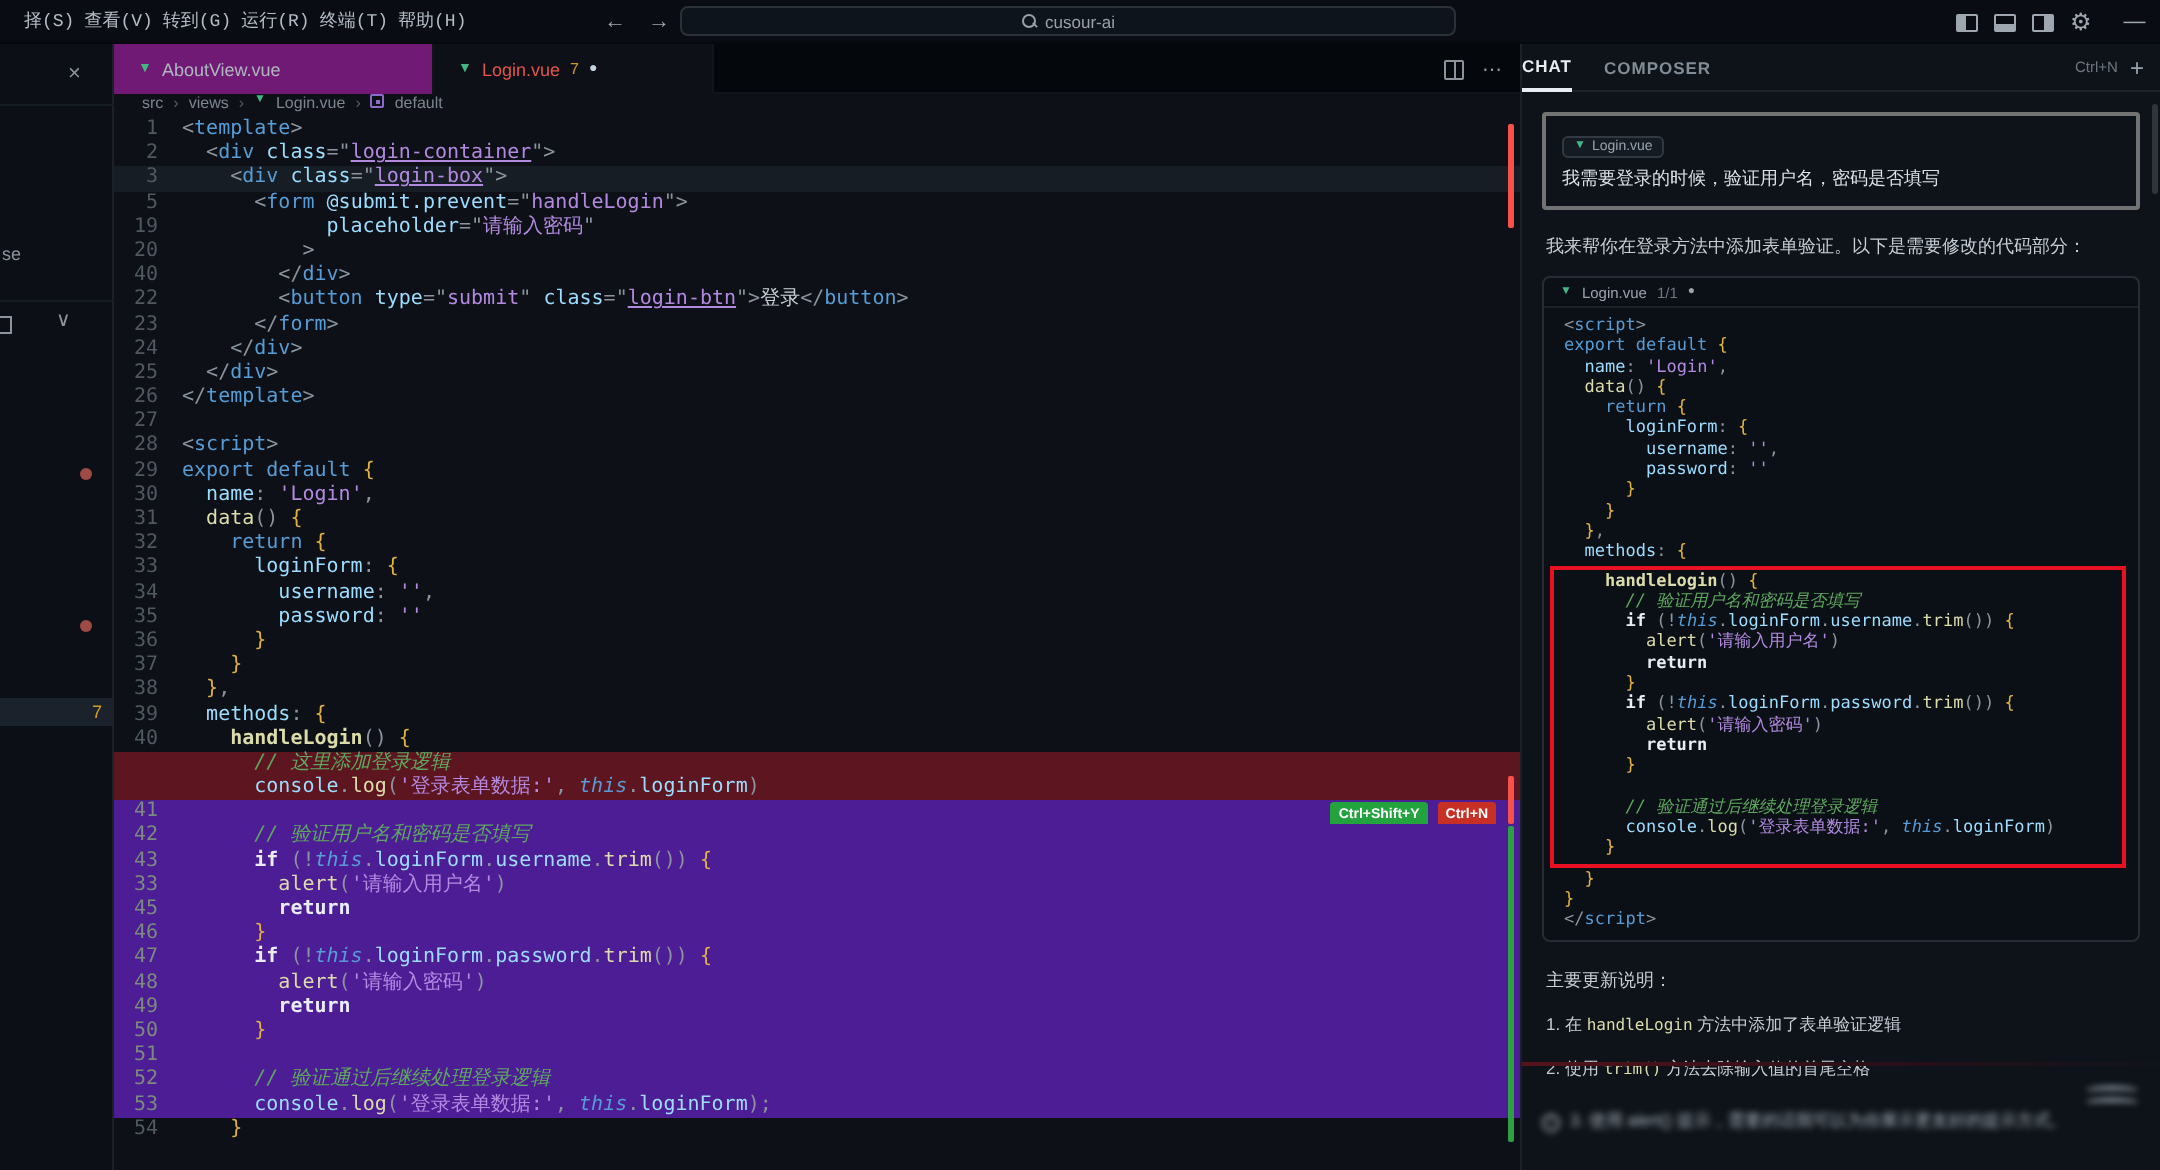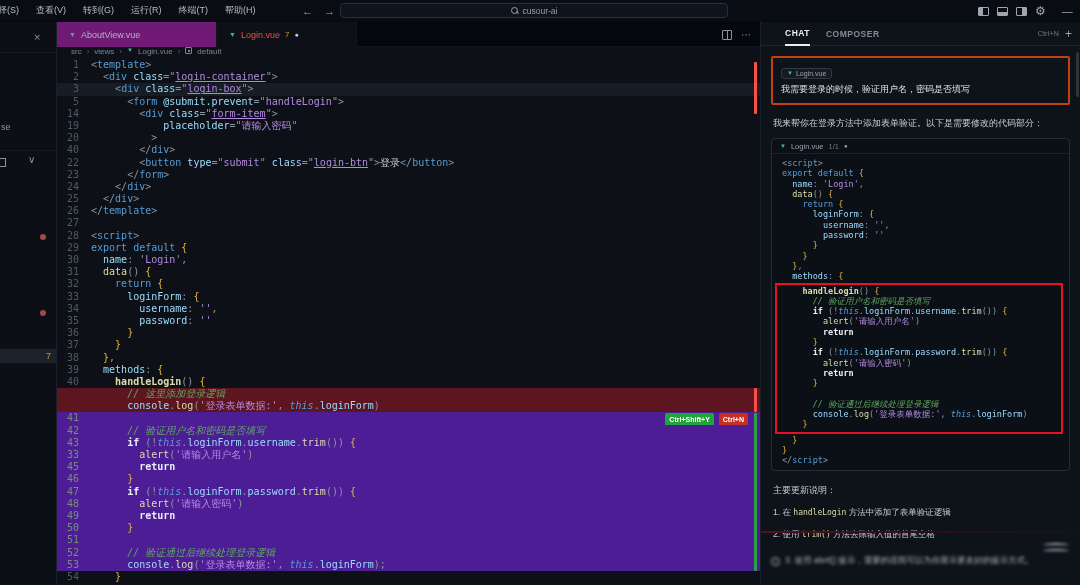--- a/index.html
+++ b/index.html
@@ -3,21 +3,21 @@
 <meta charset="utf-8">
 <style>
   * { margin:0; padding:0; box-sizing:border-box; }
   html,body { width:1080px; height:585px; overflow:hidden; background:#0d1117;
     font-family:"Liberation Sans", sans-serif; }
   #app { position:relative; width:1080px; height:585px; background:#0d1117; }
 
   
   #titlebar { position:absolute; left:0; top:0; width:1080px; height:22px;
     background:#090d13; display:flex; align-items:center; border-bottom:1px solid #05080c; }
-  #menus { display:flex; gap:17px; padding-left:4px; font-size:9px; color:#b4bdc6; white-space:nowrap; }
+  #menus { display:flex; gap:5px; padding-left:18px; font-size:9px; color:#b4bdc6; white-space:nowrap;font-family:Liberation Mono, monospace; }
   #menus .menu-item:first-child { margin-left:-6px; }
   .menu-item { cursor:default; }
   #nav-arrows { position:absolute; left:302px; top:0; height:22px; display:flex; gap:11px;
     align-items:center; color:#9ea7b0; font-size:11px; }
   #searchbox { position:absolute; left:340px; top:3px; width:388px; height:15px;
     background:#0e141b; border:1px solid #2a3139; border-radius:4px;
     display:flex; align-items:center; justify-content:center; gap:5px; color:#97a1ab; font-size:8.5px; }
   .search-glass { position:relative; width:7px; height:7px; }
   .search-glass::before { content:""; position:absolute; left:0; top:0; width:5px; height:5px;
     border:1px solid #97a1ab; border-radius:50%; }
@@ -86,33 +86,33 @@
   .badge-accept { background:#23a33e; color:#fff; font-size:7px; font-weight:bold;
     padding:1px 4px; border-radius:2px; font-family:"Liberation Sans",sans-serif; }
   .badge-reject { background:#c93025; color:#fff; font-size:7px; font-weight:bold;
     padding:1px 4px; border-radius:2px; font-family:"Liberation Sans",sans-serif; }
   #ruler { position:absolute; right:0; top:37px; width:8px; height:526px; }
   .ruler-mark { position:absolute; width:3px; left:2px; border-radius:1px; }
 
   
   #chat { position:absolute; left:760px; top:22px; width:320px; height:563px;
     background:#0e1319; border-left:1px solid #1b212a; }
-  #chat-header { height:24px; display:flex; align-items:center; padding:0 24px;
+  #chat-header { height:24px; display:flex; align-items:center; padding:0 0;
     border-bottom:1px solid #1e242c; position:relative; }
   .chat-tab { font-size:8.5px; letter-spacing:0.5px; font-weight:bold; margin-right:16px; height:24px;
     display:flex; align-items:center; }
   .chat-tab.active { color:#e9edf2; border-bottom:2px solid #e9edf2; }
   .chat-tab.idle { color:#828c96; }
   #chat-header-right { position:absolute; right:8px; display:flex; align-items:center; gap:6px; }
   #chat-shortcut { color:#6e7681; font-size:7.5px; }
   #chat-plus { color:#9aa4ae; font-size:12px; }
   #chat-scrollthumb { position:absolute; right:1px; top:30px; width:3px; height:45px; background:#2e353d; border-radius:2px; }
 
   #chat-body { position:relative; padding:10px 10px 0 10px; height:539px; overflow:hidden; }
-  #user-box { border:2px solid #c2410c; border-radius:2px; padding:3px 8px 7px 8px; }
+  #user-box { border:2px solid #737373; border-radius:2px; padding:3px 8px 7px 8px; }
   #user-chip { display:inline-flex; align-items:center; gap:3px; border:1px solid #313942;
     background:#151b23; border-radius:3px; padding:1px 5px; font-size:7px; color:#9aa4ae; }
   #user-msg { margin-top:4px; font-size:9px; color:#dbe1e8; }
   #assist-intro { margin:12px 2px 0 2px; font-size:9px; color:#c6cdd5; }
 
   #code-card { margin-top:8px; border:1px solid #262d36; border-radius:4px; background:#0b1016; }
   #code-card-header { height:15px; display:flex; align-items:center; gap:5px; padding:0 8px;
     border-bottom:1px solid #1b222a; font-size:7.5px; color:#9aa4ae; }
   .cc-meta { color:#6e7681; }
   .cc-dot { color:#9aa4ae; font-size:6px; }
@@ -207,21 +207,20 @@
       <span class="bc-sep">›</span>
       <span class="sym-ic"></span>
       <span>default</span>
     </div>
 
     <div id="code">
         <div class="code-line"><span class="gut">1</span><span class="toks"><span class="tk-p">&lt;</span><span class="tk-tag">template</span><span class="tk-p">&gt;</span></span></div>
         <div class="code-line"><span class="gut">2</span><span class="toks"><span class="tk-t">  </span><span class="tk-p">&lt;</span><span class="tk-tag">div</span><span class="tk-t"> </span><span class="tk-attr">class</span><span class="tk-p">="</span><span class="tk-strU">login-container</span><span class="tk-p">"&gt;</span></span></div>
         <div class="code-line row-cur"><span class="gut">3</span><span class="toks"><span class="tk-t">    </span><span class="tk-p">&lt;</span><span class="tk-tag">div</span><span class="tk-t"> </span><span class="tk-attr">class</span><span class="tk-p">="</span><span class="tk-strU">login-box</span><span class="tk-p">"&gt;</span></span></div>
         <div class="code-line"><span class="gut">5</span><span class="toks"><span class="tk-t">      </span><span class="tk-p">&lt;</span><span class="tk-tag">form</span><span class="tk-t"> </span><span class="tk-attr">@submit.prevent</span><span class="tk-p">="</span><span class="tk-str">handleLogin</span><span class="tk-p">"&gt;</span></span></div>
-        <div class="code-line"><span class="gut">14</span><span class="toks"><span class="tk-t">        </span><span class="tk-p">&lt;</span><span class="tk-tag">div</span><span class="tk-t"> </span><span class="tk-attr">class</span><span class="tk-p">="</span><span class="tk-strU">form-item</span><span class="tk-p">"&gt;</span></span></div>
         <div class="code-line"><span class="gut">19</span><span class="toks"><span class="tk-t">            </span><span class="tk-attr">placeholder</span><span class="tk-p">="</span><span class="tk-str">请输入密码</span><span class="tk-p">"</span></span></div>
         <div class="code-line"><span class="gut">20</span><span class="toks"><span class="tk-t">          </span><span class="tk-p">&gt;</span></span></div>
         <div class="code-line"><span class="gut">40</span><span class="toks"><span class="tk-t">        </span><span class="tk-p">&lt;/</span><span class="tk-tag">div</span><span class="tk-p">&gt;</span></span></div>
         <div class="code-line"><span class="gut">22</span><span class="toks"><span class="tk-t">        </span><span class="tk-p">&lt;</span><span class="tk-tag">button</span><span class="tk-t"> </span><span class="tk-attr">type</span><span class="tk-p">="</span><span class="tk-str">submit</span><span class="tk-p">"</span><span class="tk-t"> </span><span class="tk-attr">class</span><span class="tk-p">="</span><span class="tk-strU">login-btn</span><span class="tk-p">"&gt;</span><span class="tk-t">登录</span><span class="tk-p">&lt;/</span><span class="tk-tag">button</span><span class="tk-p">&gt;</span></span></div>
         <div class="code-line"><span class="gut">23</span><span class="toks"><span class="tk-t">      </span><span class="tk-p">&lt;/</span><span class="tk-tag">form</span><span class="tk-p">&gt;</span></span></div>
         <div class="code-line"><span class="gut">24</span><span class="toks"><span class="tk-t">    </span><span class="tk-p">&lt;/</span><span class="tk-tag">div</span><span class="tk-p">&gt;</span></span></div>
         <div class="code-line"><span class="gut">25</span><span class="toks"><span class="tk-t">  </span><span class="tk-p">&lt;/</span><span class="tk-tag">div</span><span class="tk-p">&gt;</span></span></div>
         <div class="code-line"><span class="gut">26</span><span class="toks"><span class="tk-p">&lt;/</span><span class="tk-tag">template</span><span class="tk-p">&gt;</span></span></div>
         <div class="code-line"><span class="gut">27</span><span class="toks"></span></div>
         <div class="code-line"><span class="gut">28</span><span class="toks"><span class="tk-p">&lt;</span><span class="tk-tag">script</span><span class="tk-p">&gt;</span></span></div>

